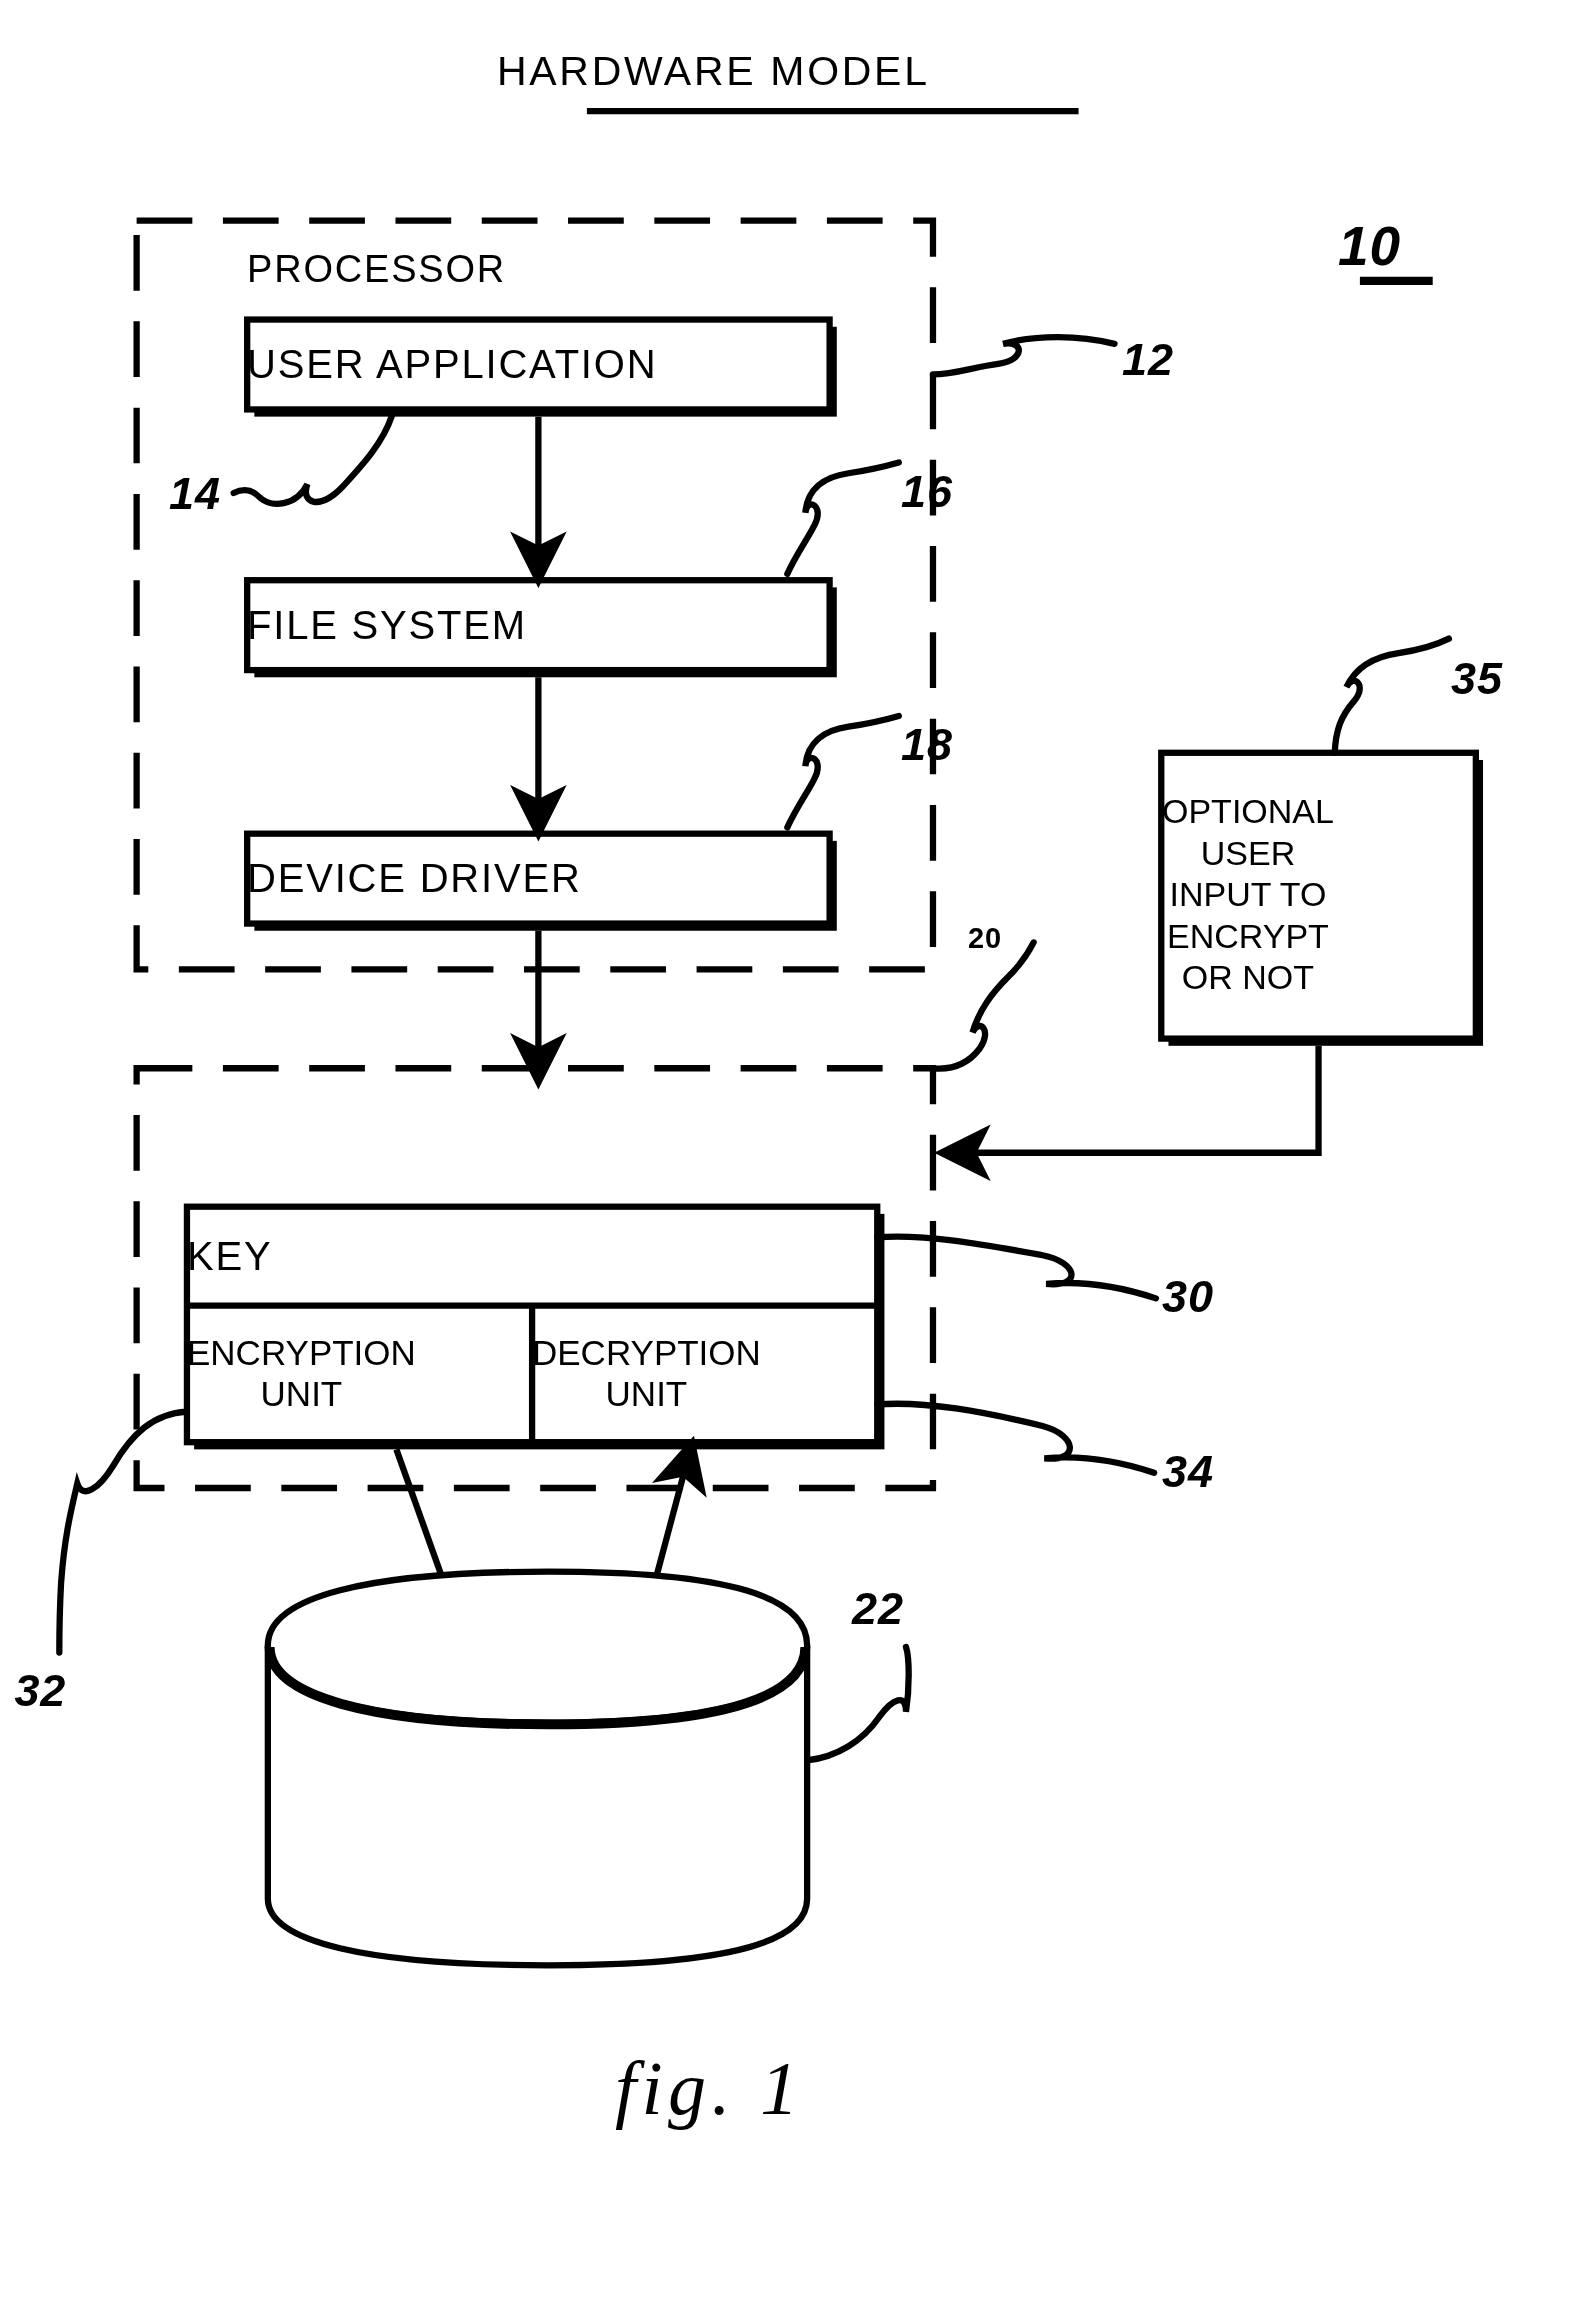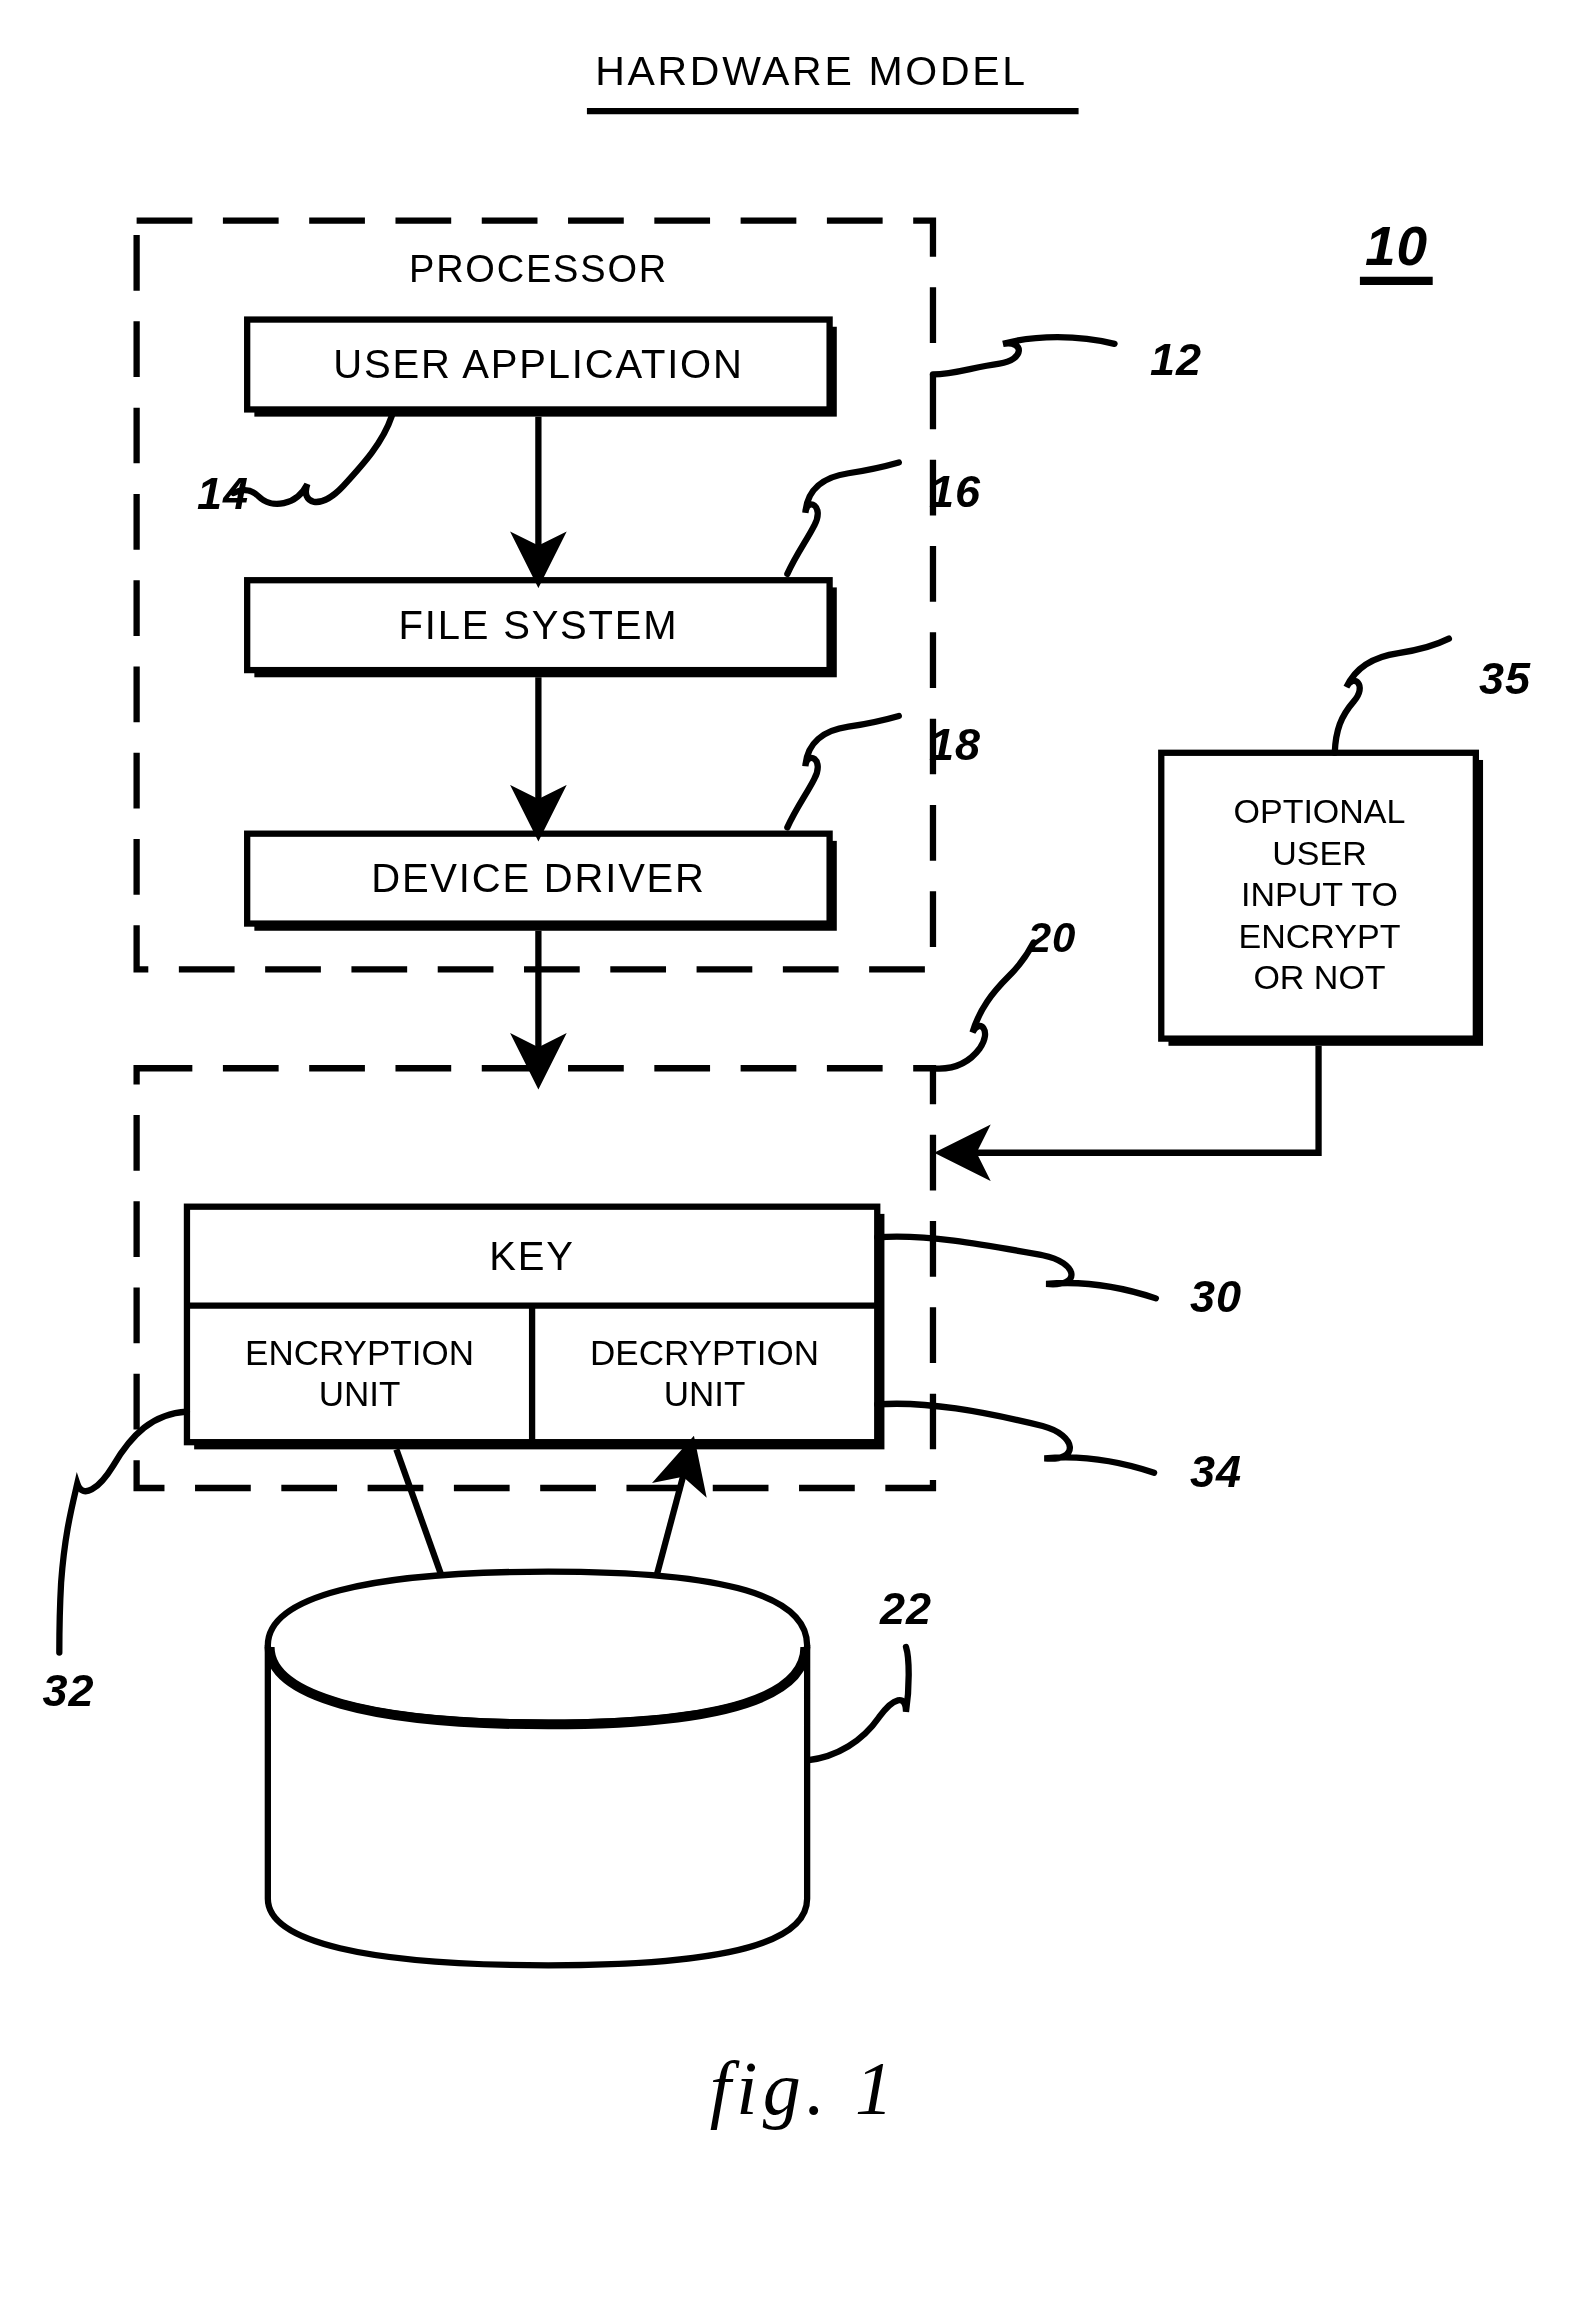--- a/index.html
+++ b/index.html
@@ -1,20 +1,20 @@
 <!DOCTYPE html>
 <html style="font-size:14.4px"><head>
 <meta charset="utf-8">
 <style>
   html,body{margin:0;padding:0;background:#fff;}
   body{width:1590px;height:2319px;position:relative;overflow:hidden;
        font-family:"Liberation Sans",sans-serif;color:#000;}
   #fig{position:absolute;inset:0;}
   svg{position:absolute;top:0;left:0;width:1590px;height:2319px;}
-  .blk-txt{position:absolute;display:flex;align-items:center;justify-content:center;
+  .blk-txt{position:absolute;display:flex;align-items:center;justify-content:flex-start;
            text-align:center;letter-spacing:0.9px;white-space:pre-line;}
 </style>
 </head>
 <body>
 
 <div id="fig">
 
   <svg viewBox="0 0 1769 2579" xmlns="http://www.w3.org/2000/svg">
     <defs>
       <marker id="arrow" viewBox="0 0 12 12" refX="9" refY="6" markerWidth="9" markerHeight="9" orient="auto-start-reverse">
@@ -153,21 +153,21 @@
 
   <div class="blk-txt" style="left:901px;top:464px;width:108px;height:56px;font-size:45px;font-weight:700;font-style:italic;">
     <span>16</span>
   </div>
 
   <div class="blk-txt" style="left:901px;top:717px;width:108px;height:56px;font-size:45px;font-weight:700;font-style:italic;">
     <span>18</span>
   </div>
 
 
-  <div class="blk-txt" style="left:998px;top:910px;width:108px;height:56px;font-size:42px;font-weight:700;font-style:italic;">
+  <div class="blk-txt" style="left:968px;top:910px;width:108px;height:56px;font-size:29px;font-weight:700;">
     <span>20</span>
   </div>
 
   <div class="blk-txt" style="left:187px;top:1207px;width:690px;height:99px;font-size:40px;letter-spacing:1.8px;">
     <span>KEY</span>
   </div>
 
   <div class="blk-txt" style="left:187px;top:1305px;width:345px;height:137px;font-size:35px;line-height:1.15;letter-spacing:0px;">
     <span>ENCRYPTION
 UNIT</span>

